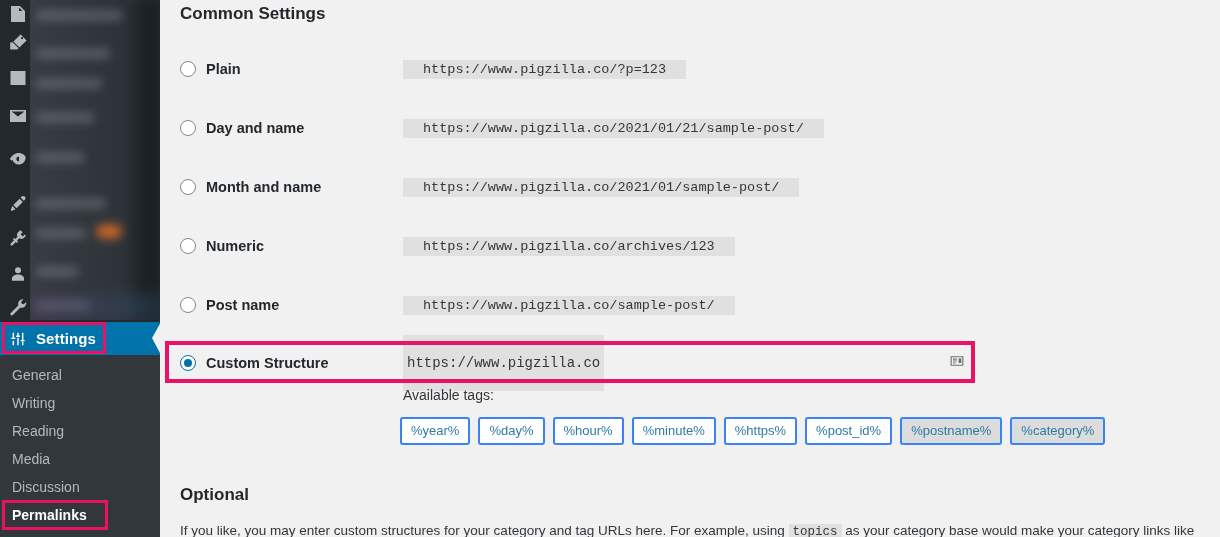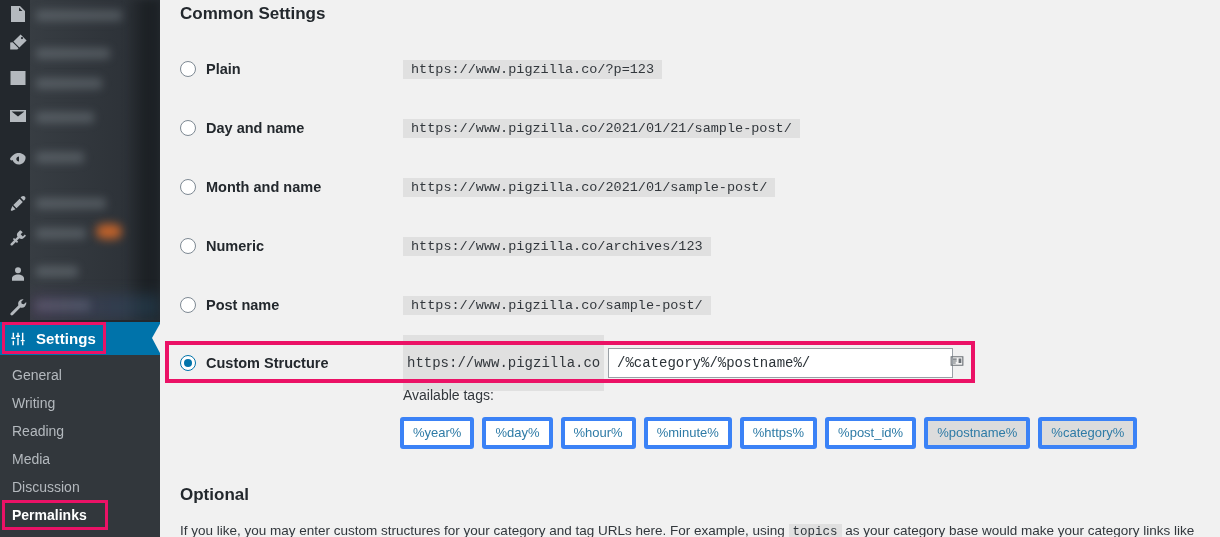--- a/index.html
+++ b/index.html
@@ -222,21 +222,21 @@
     color: #23282d;
     white-space: nowrap;
   }
   .opt-code {
     position: absolute;
     left: 223px;
     background: #e0e0e0;
     color: #32373c;
     font-family: "Liberation Mono", monospace;
     font-size: 13.5px;
-    padding: 2px 8px;
+    padding: 2px 20px;
     white-space: nowrap;
   }
 
   
   .custom-row {
     position: absolute;
     left: 12px;
     top: 346px;
     width: 800px;
     height: 34px;
@@ -297,21 +297,21 @@
   }
   .tag-row {
     position: absolute;
     left: 240px;
     top: 417px;
     display: flex;
     gap: 8px;
     align-items: center;
   }
   .tag-btn {
-    border: 4px solid #3b82f6;
+    border: 2px solid #3b82f6;
     border-radius: 3px;
     background: #fff;
     color: #2e7ba6;
     font-size: 13px;
     font-family: "Liberation Sans", sans-serif;
     padding: 5px 9px;
     line-height: 14px;
     white-space: nowrap;
   }
   .tag-btn.used {
@@ -467,21 +467,20 @@
     <div class="opt-row" style="top:294px;">
       <span class="radio"></span>
       <span class="opt-label">Post name</span>
       <span class="opt-code">https://www.pigzilla.co/sample-post/</span>
     </div>
 
     <div class="custom-row">
       <span class="radio checked"></span>
       <span class="opt-label">Custom Structure</span>
       <span class="prefix-code">https://www.pigzilla.co</span>
-      <span class="struct-input">/%category%/%postname%/</span>
       <span class="autofill-icon">
         <svg viewBox="0 0 20 20">
             <path d="M2 4h16v12H2V4zm1.4 1.4v9.2h13.2V5.4H3.4zM5 7h4.6v1.3H5V7zm0 2.4h4.6v1.3H5V9.4zm0 2.4h3.4v1.3H5v-1.3zm7-4.8h3.4v5.6H12V7z"></path>
           </svg>
       </span>
     </div>
     <div class="hl-custom"></div>
 
     <div class="available-tags">Available tags:</div>
 

